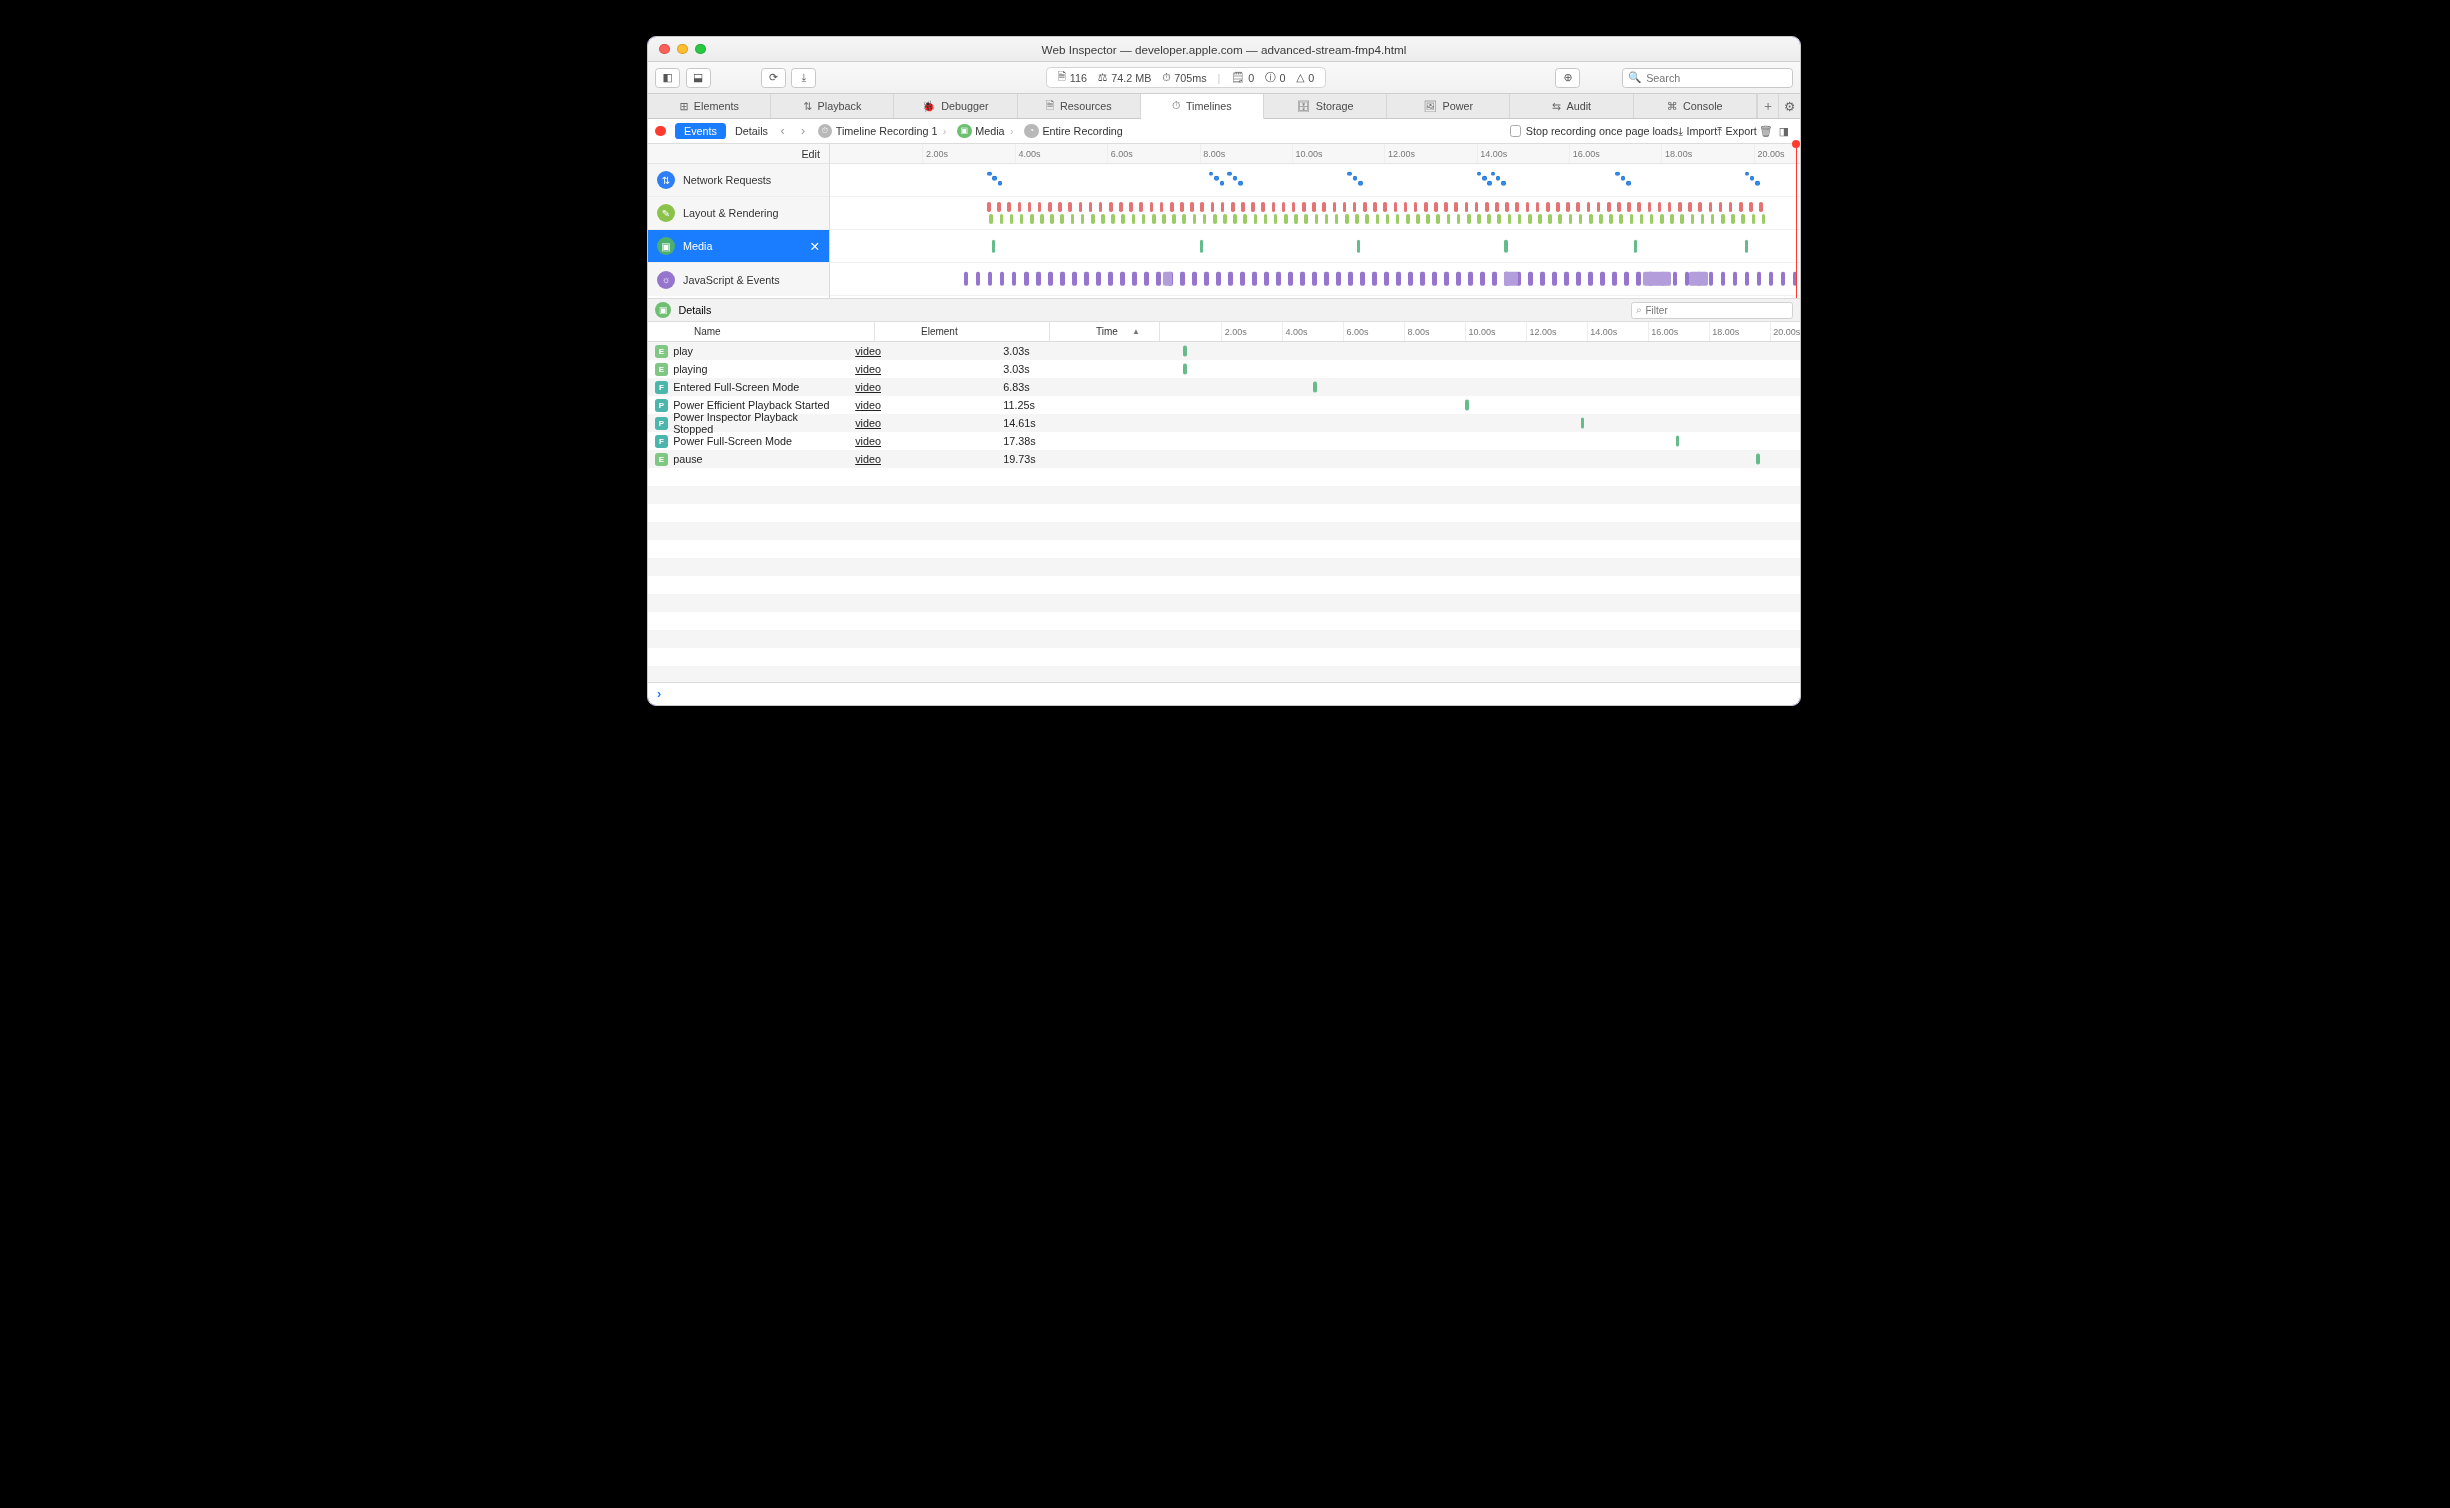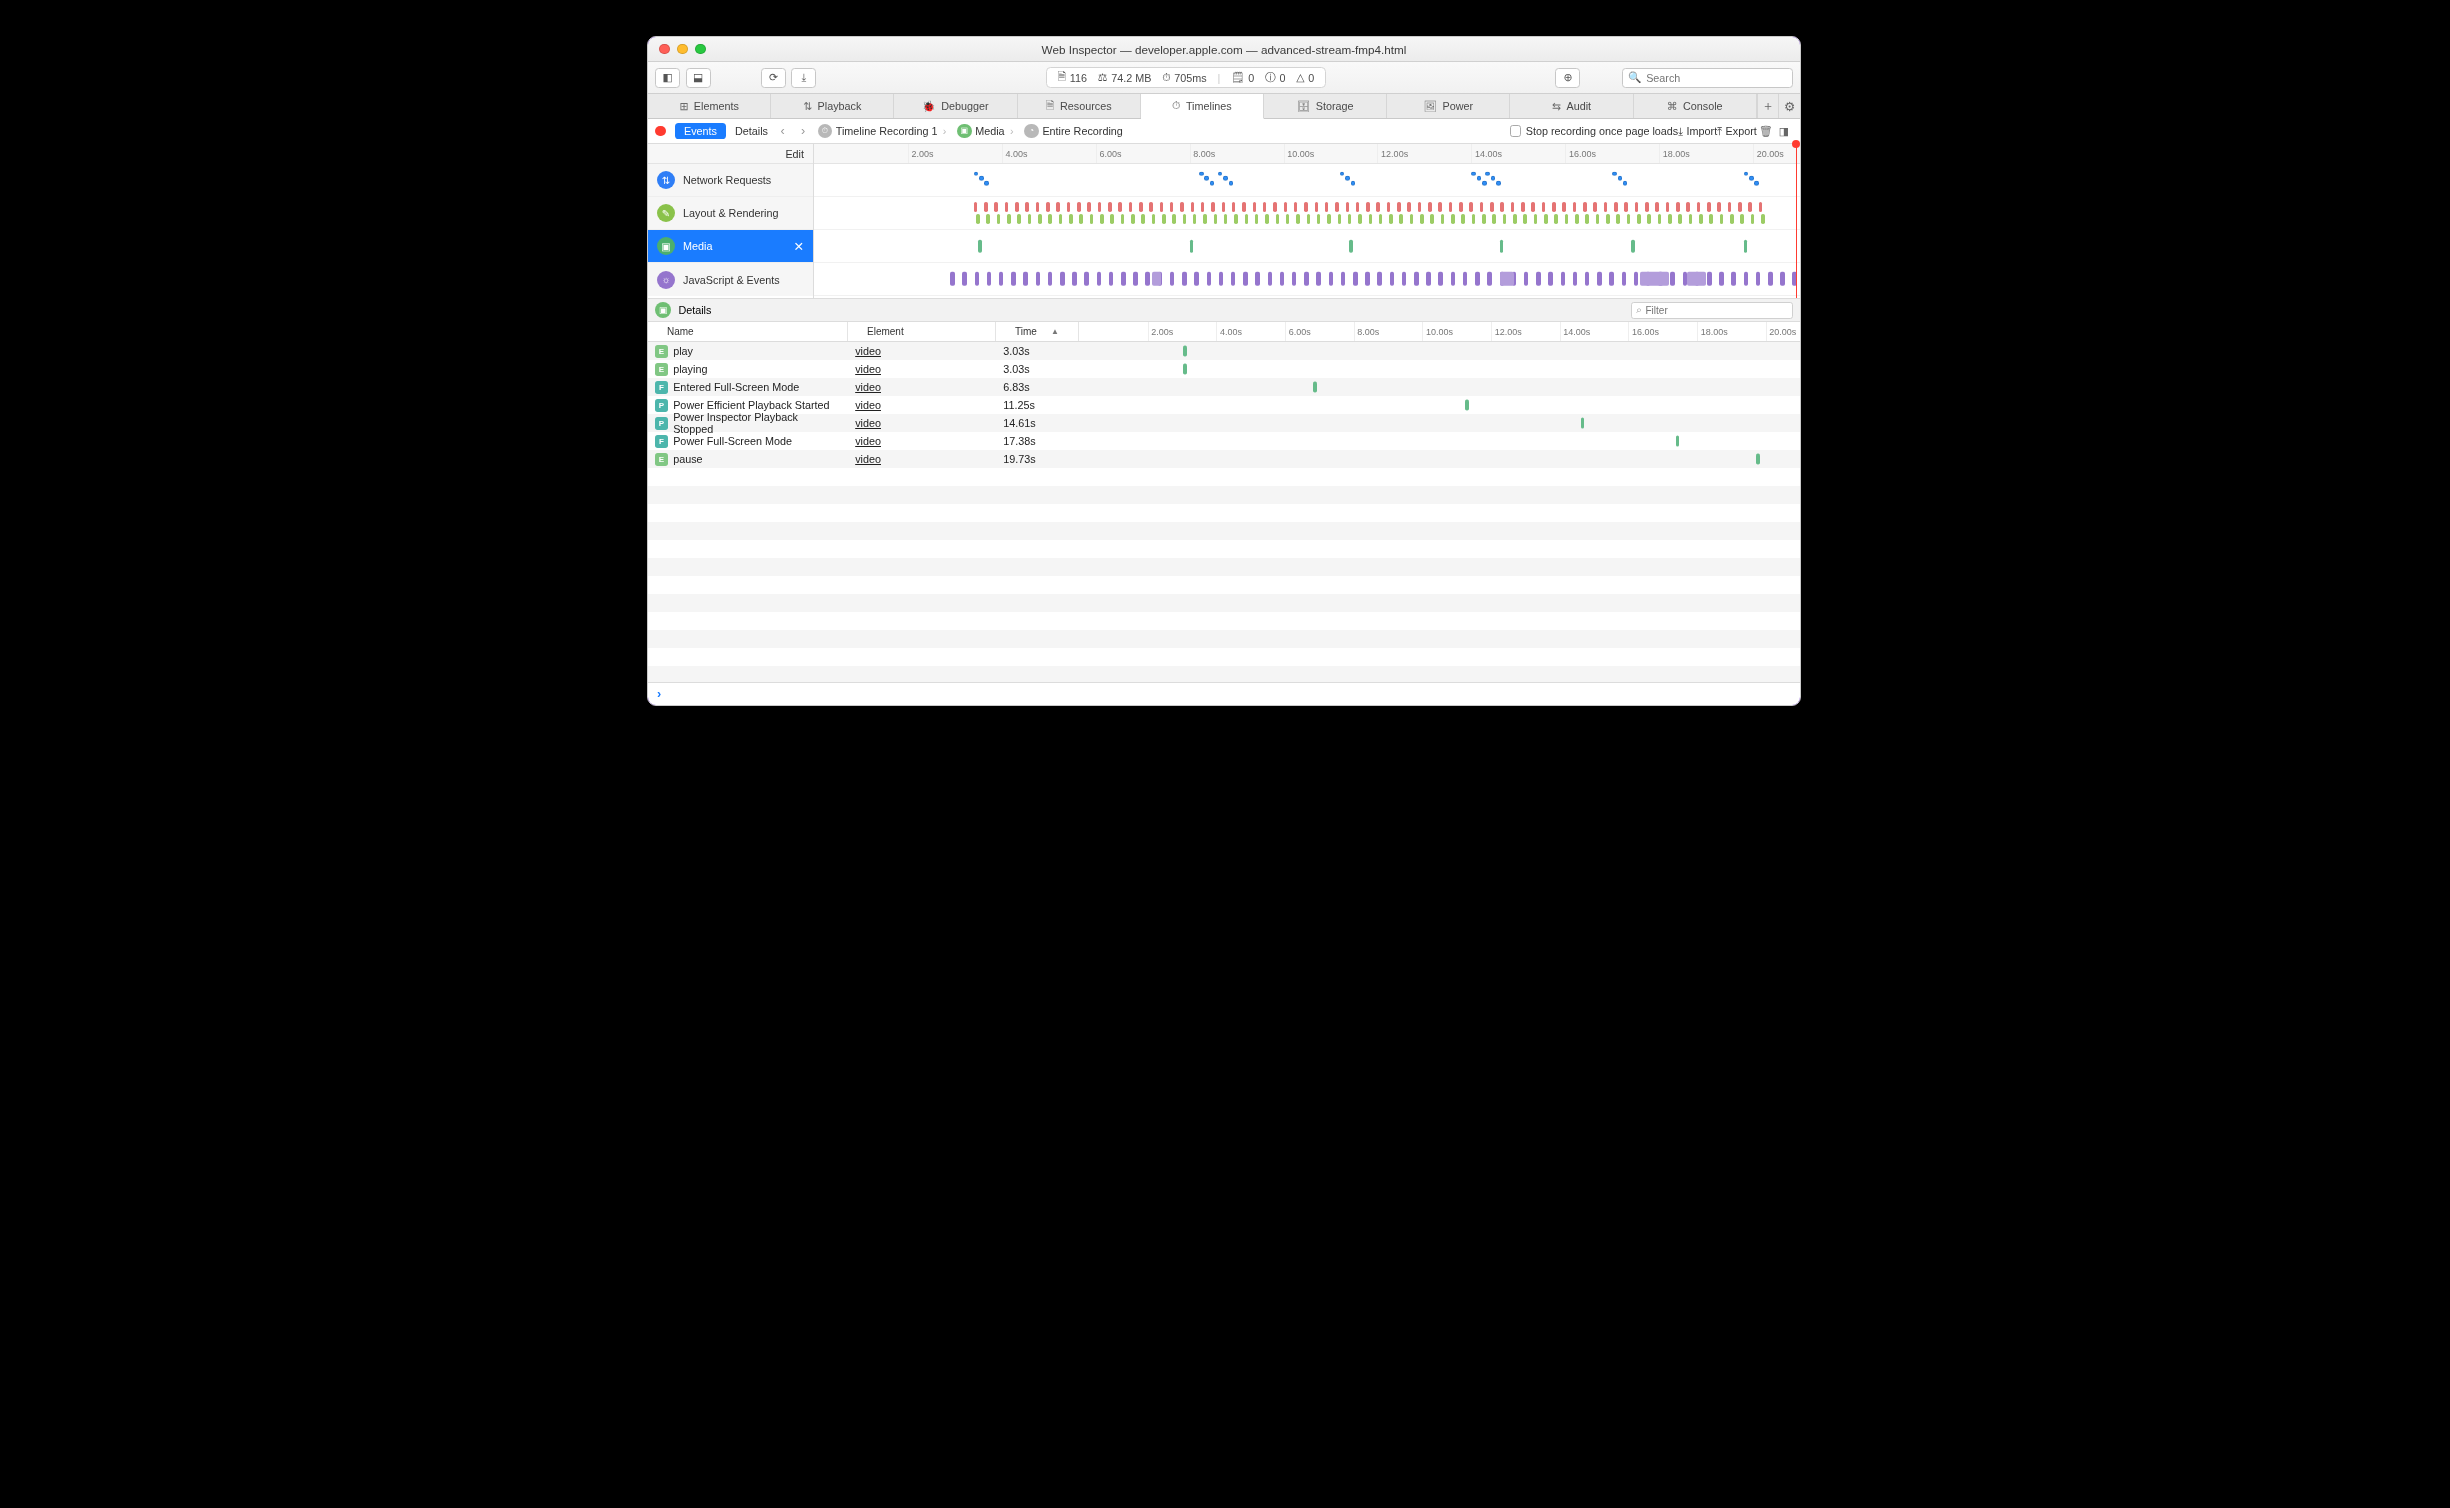--- a/index.html
+++ b/index.html
@@ -45,21 +45,21 @@
   .crumb .cicon{ width:14.4px;height:14.4px;border-radius:50%;display:flex;align-items:center;justify-content:center;color:#fff;font-size:8px }
   .cicon.gray{background:#b8b8b8}.cicon.green{background:#6fbf73}
   .scope-right{ margin-left:auto; display:flex; align-items:center; gap:0; }
   .chk{ display:flex; align-items:center; gap:4.5px; color:#333; cursor:pointer; }
   .chk .box{ width:11.7px;height:11.7px;border:0.9px solid #aaa;border-radius:2.7px;background:#fff }
   .linky{ display:flex; align-items:center; gap:3.6px; color:#333; cursor:pointer; }
   .ibtn{ width:18px;height:18px;display:flex;align-items:center;justify-content:center;color:#666;border-radius:2.7px;cursor:pointer }
 
   
   .overview { display:flex; border-bottom:0.9px solid #dcdcdc; height:155px; background:#fff; }
-  .ov-left { width:166px; border-right:0.9px solid #dcdcdc; display:flex; flex-direction:column; }
+  .ov-left { width:182px; border-right:0.9px solid #dcdcdc; display:flex; flex-direction:column; }
   .ov-edit { height:20px; display:flex; align-items:center; justify-content:flex-end; padding-right:9px; font-size:10.8px; color:#333; background:#f7f7f7; border-bottom:0.9px solid #e4e4e4; cursor:pointer; }
   .track { height:33px; display:flex; align-items:center; gap:8px; padding:0 9px; font-size:10.8px; color:#333; border-bottom:0.9px solid #eee; cursor:pointer; position:relative; background:#f6f6f6; }
   .track:last-child{border-bottom:none}
   .track .ticon{ width:18px;height:18px;border-radius:50%;display:flex;align-items:center;justify-content:center;color:#fff;font-size:10px }
   .track.sel{ background:#1a7cff; color:#fff; }
   .track .close{ position:absolute; right:9px; color:#fff; font-size:12.6px; }
   .ticon.blue{background:#2f7ef6}.ticon.greenl{background:#8ac24a}.ticon.greend{background:#4caf6d}.ticon.purple{background:#9575cd}
 
   .ov-right { flex:1; display:flex; flex-direction:column; position:relative; }
   .ruler { height:20px; background:#f7f7f7; border-bottom:0.9px solid #e4e4e4; position:relative; font-size:9px; color:#777; }
@@ -78,21 +78,21 @@
 
   
   .details-bar { height:23.4px; background:#f2f2f2; border-bottom:0.9px solid #dcdcdc; display:flex; align-items:center; padding:0 7.2px; gap:7.2px; font-size:10.8px; }
   .details-bar .dicon{ width:16px;height:16px;border-radius:50%;background:#6fbf73;display:flex;align-items:center;justify-content:center;color:#fff;font-size:9px }
   .filter-box { margin-left:auto; width:162px; height:17px; border:0.9px solid #d0d0d0; border-radius:2.7px; background:#fff; display:flex; align-items:center; padding:0 4.5px; gap:3.6px; }
   .filter-box input{ border:none;outline:none;font-size:10px;width:100%; }
   .filter-box .fico{color:#999;font-size:10px}
 
   
   .dt-header { height:20px; display:flex; border-bottom:0.9px solid #dcdcdc; background:#fff; font-size:10px; color:#333; }
-  .dt-h { display:flex; align-items:center; padding:0 19px; border-right:0.9px solid #e4e4e4; cursor:pointer; }
+  .dt-h { display:flex; align-items:center; padding:0 19px; border-right:0.9px solid #e4e4e4; cursor:pointer;margin-left:27px; }
   .dt-h.name{width:200px}.dt-h.elem{width:148px}.dt-h.time{width:83px;justify-content:space-between}
   .dt-h .sort{ color:#777; font-size:8px }
   .dt-h-ruler{ flex:1; position:relative; background:#fff }
   .dt-h-ruler .tick{ position:absolute; top:0; height:100%; border-left:0.9px solid #eee; padding-left:2.7px; display:flex; align-items:center; font-size:9px; color:#777 }
 
   
   .dt-body { flex:1; overflow:auto; background:#fff; }
   .dt-row { height:18px; display:flex; font-size:10.8px; color:#222; }
   .dt-row:nth-child(odd){ background:#f5f5f5 }
   .dt-c{ display:flex; align-items:center; padding:0 7.2px; }

